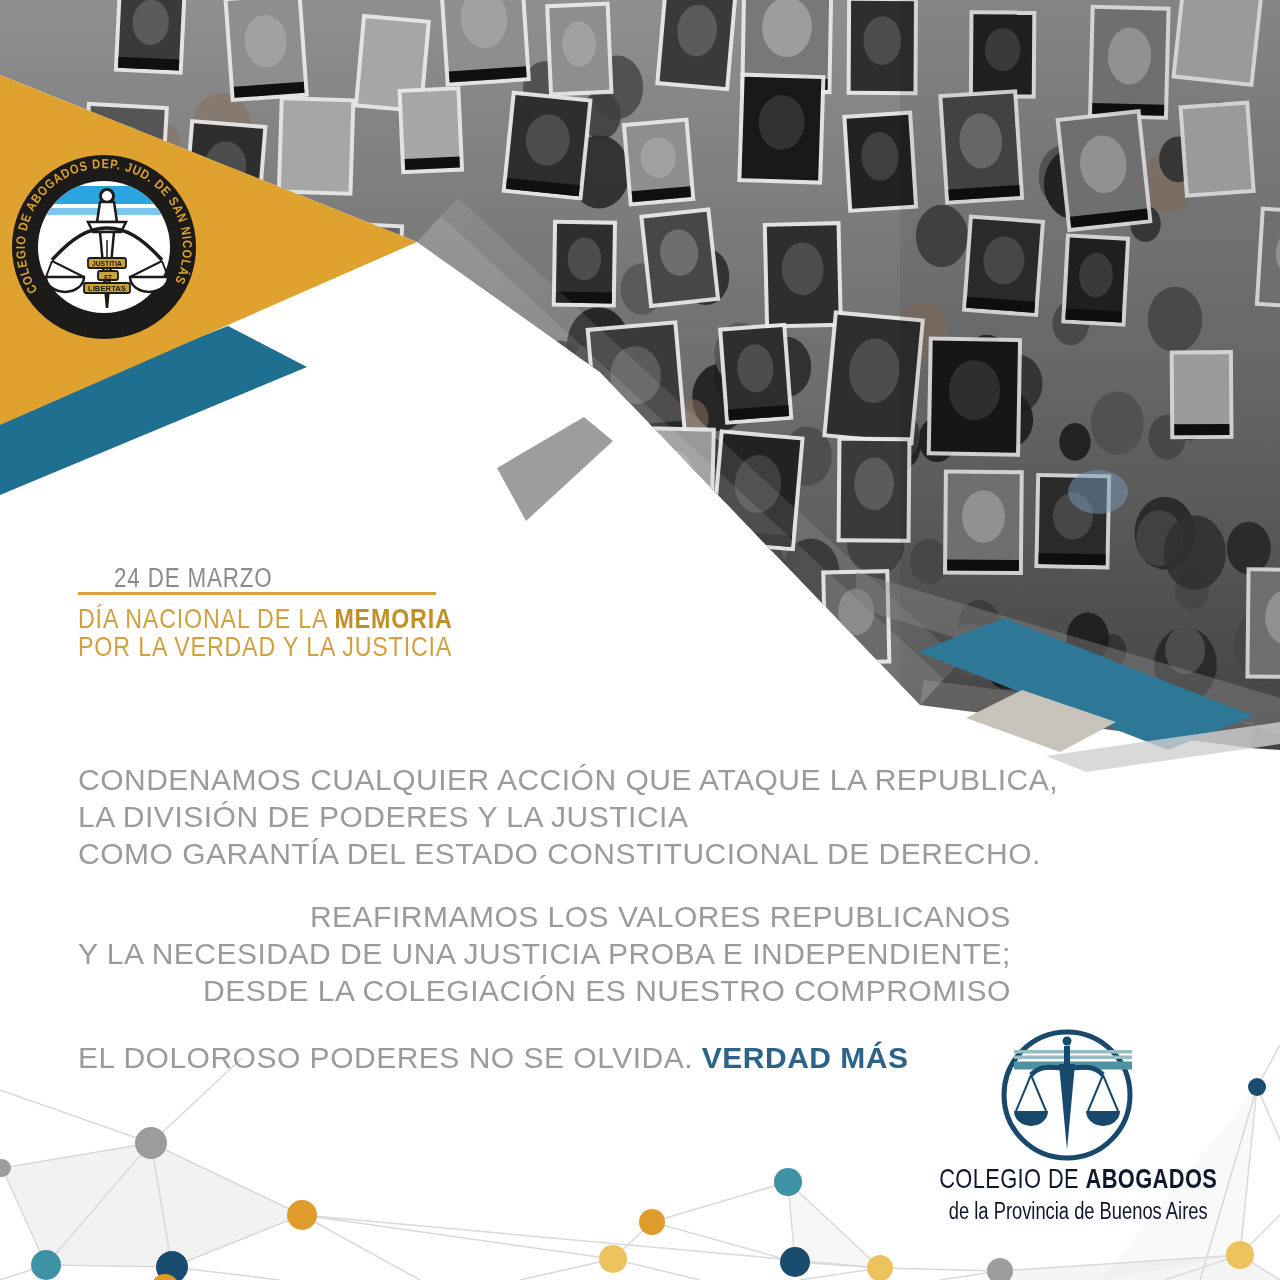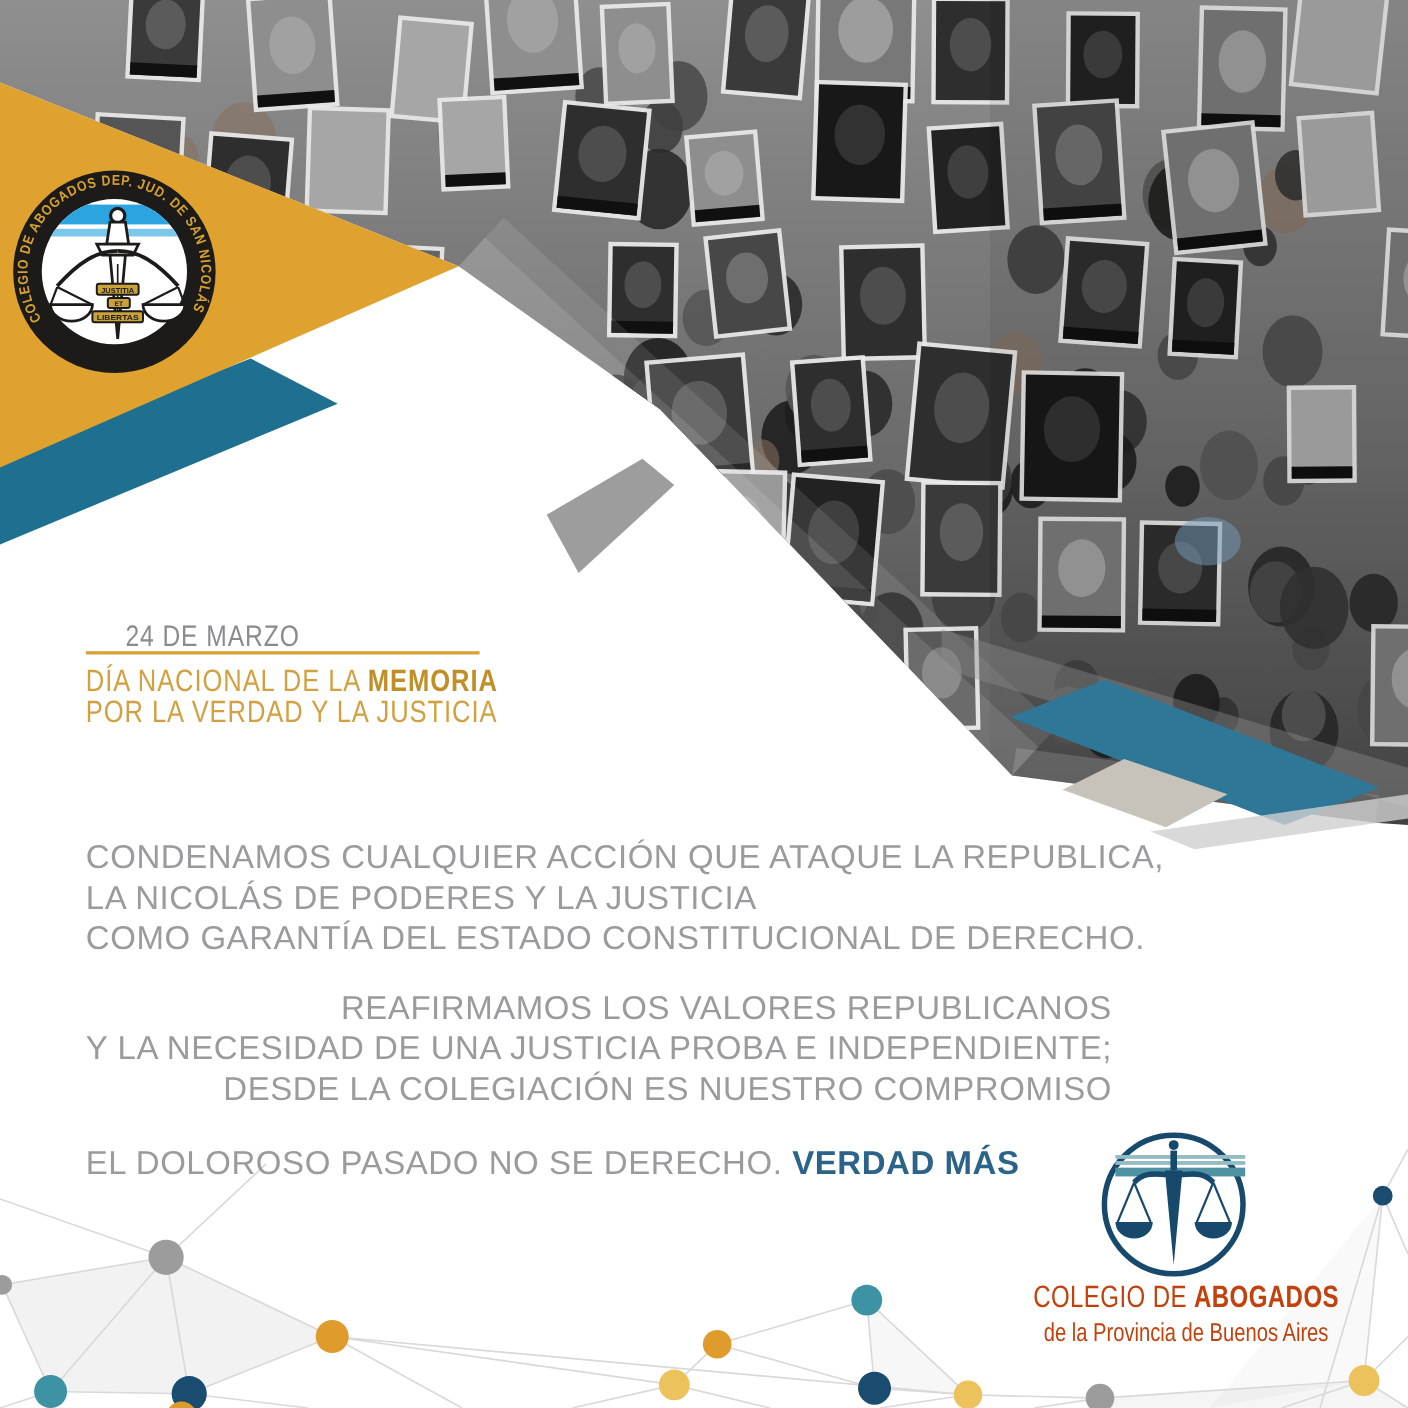--- a/index.html
+++ b/index.html
@@ -14,21 +14,21 @@
   .date-label .squeeze{transform:scaleX(.83);}
   .divider{position:absolute;left:78px;top:592px;width:358px;height:3px;background:#d8a23a;}
   .title-block{left:78px;top:605px;font-size:28px;line-height:28px;color:#d2a040;letter-spacing:1px;}
   .title-block .squeeze{transform:scaleX(.83);}
   .title-bold{font-weight:bold;color:#c18f28;}
   .para{left:78px;font-size:30px;line-height:37px;color:#9b9b9f;letter-spacing:.5px;}
   .p1{top:749px;margin-top:12px;}
   .p2{top:898px;text-align:right;}
   .closing{left:78px;top:1041px;font-size:30px;color:#9b9b9f;letter-spacing:.5px;}
   .closing-bold{font-weight:bold;color:#2b6488;}
-  .footer-text{left:900px;top:1163px;width:334px;text-align:center;color:#c2410c;}
+  .footer-text{left:900px;top:1163px;width:334px;text-align:center;color:#0f172a;}
   .footer-text .squeeze{transform:scaleX(.78);transform-origin:center top;}
   .footer-line1{font-size:28px;letter-spacing:.5px;}
   .footer-line1 b{font-weight:bold;}
   .footer-line2{font-size:23.5px;margin-top:3px;}
 </style>
 </head>
 <body>
 
 <div class="canvas">
 
@@ -658,31 +658,31 @@
 
   <div class="txt title-block">
     <span class="squeeze">
       <div><span>DÍA NACIONAL DE LA </span><span class="title-bold">MEMORIA</span></div>
       <div>POR LA VERDAD Y LA JUSTICIA</div>
     </span>
   </div>
 
   <div class="txt para p1">
     <div>CONDENAMOS CUALQUIER ACCIÓN QUE ATAQUE LA REPUBLICA,</div>
-    <div>LA NICOLÁS DE PODERES Y LA JUSTICIA</div>
+    <div>LA DIVISIÓN DE PODERES Y LA JUSTICIA</div>
     <div>COMO GARANTÍA DEL ESTADO CONSTITUCIONAL DE DERECHO.</div>
   </div>
 
   <div class="txt para p2">
     <div>REAFIRMAMOS LOS VALORES REPUBLICANOS</div>
     <div>Y LA NECESIDAD DE UNA JUSTICIA PROBA E INDEPENDIENTE;</div>
     <div>DESDE LA COLEGIACIÓN ES NUESTRO COMPROMISO</div>
   </div>
 
-  <div class="txt closing"><span>EL DOLOROSO PASADO NO SE DERECHO. </span><span class="closing-bold">VERDAD MÁS</span></div>
+  <div class="txt closing"><span>EL DOLOROSO PODERES NO SE OLVIDA. </span><span class="closing-bold">VERDAD MÁS</span></div>
 
   <div class="txt footer-text">
     <span class="squeeze">
       <div class="footer-line1"><span>COLEGIO DE </span><b>ABOGADOS</b></div>
       <div class="footer-line2">de la Provincia de Buenos Aires</div>
     </span>
   </div>
 </div>
 
 </body></html>

